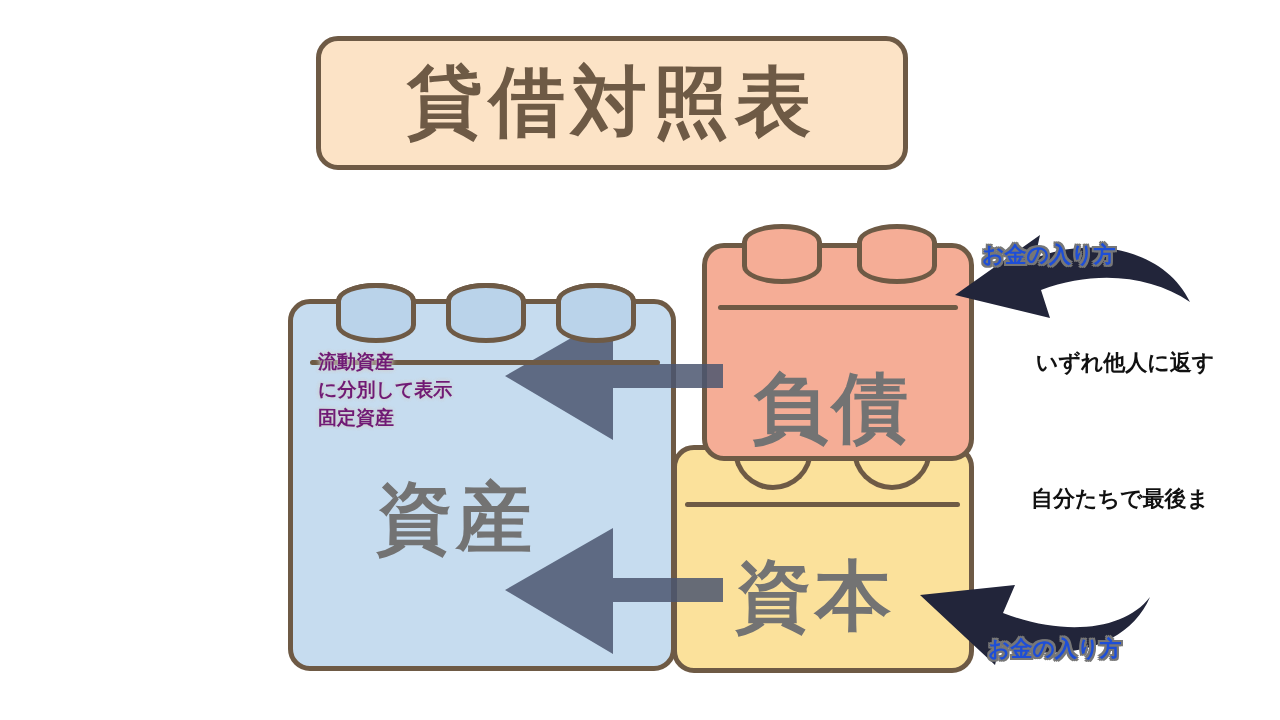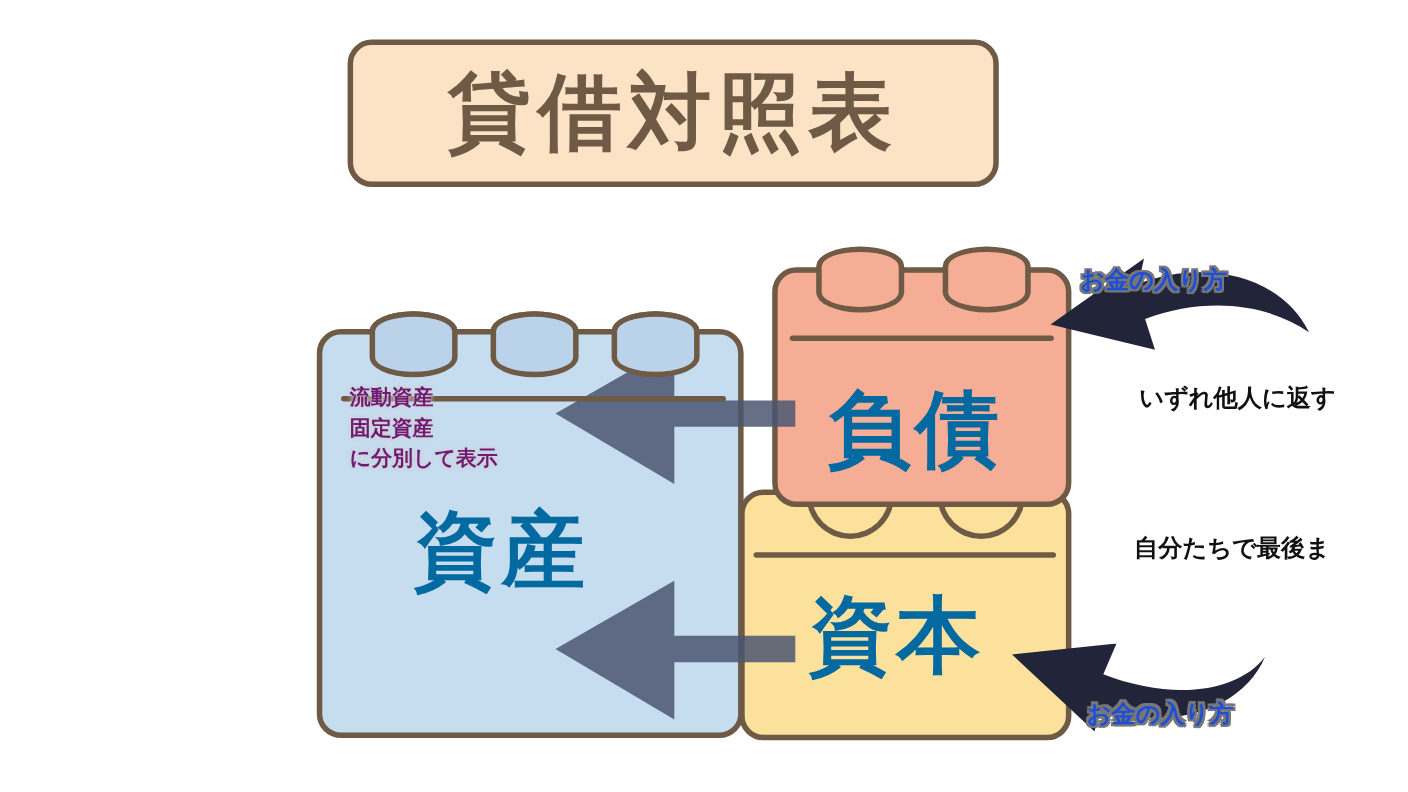--- a/index.html
+++ b/index.html
@@ -6,21 +6,21 @@
   body { width:1280px; height:720px; background:#ffffff; position:relative; overflow:hidden;
          font-family:"DejaVu Sans", sans-serif; }
   .abs { position:absolute; }
   .title-box { left:316px; top:36px; width:592px; height:134px; background:#fce3c6;
                border:5px solid #6e5a45; border-radius:22px; box-sizing:border-box;
                display:flex; align-items:center; justify-content:center;text-align:right; }
   .title-text { font-size:76px; font-weight:bold; color:#6e5a45; letter-spacing:6px; }
   .block { border:5px solid #6e5a45; box-sizing:border-box; border-radius:22px; }
   .stud { border:5px solid #6e5a45; box-sizing:border-box; border-radius:50% / 30%; }
   .hline { height:5px; background:#6e5a45; border-radius:3px; }
-  .big-label { font-weight:bold; color:#0369a1; font-size:76px; letter-spacing:4px; }
+  .big-label { font-weight:bold; color:#737373; font-size:76px; letter-spacing:4px;margin-top:18px; }
   .note { font-weight:bold; color:#111; font-size:22px; line-height:29px; text-align:center; }
   .outline-label { font-weight:bold; color:#1d4ed8; font-size:22px;
     text-shadow: -2px -2px 0 #777,2px -2px 0 #777,-2px 2px 0 #777,2px 2px 0 #777,0 2px 0 #777,0 -2px 0 #777,2px 0 0 #777,-2px 0 0 #777; }
   .sub-note { font-weight:bold; color:#701a75; font-size:19px; line-height:28px; 
     text-shadow: 0 0 4px #cfcfcf, 0 0 4px #cfcfcf; }
 </style>
 </head>
 <body>
 
 <div class="abs title-box">
@@ -32,22 +32,22 @@
   <div class="abs stud" style="left:158px;top:8px;width:80px;height:60px;background:#bad3ea;"></div>
   <div class="abs stud" style="left:268px;top:8px;width:80px;height:60px;background:#bad3ea;"></div>
   <div class="abs block" style="left:0;top:24px;width:388px;height:372px;background:#c6dcef;z-index:0;"></div>
   <div class="abs stud" style="left:48px;top:8px;width:80px;height:60px;background:#bad3ea;z-index:1;"></div>
   <div class="abs stud" style="left:158px;top:8px;width:80px;height:60px;background:#bad3ea;z-index:1;"></div>
   <div class="abs stud" style="left:268px;top:8px;width:80px;height:60px;background:#bad3ea;z-index:1;"></div>
   <div class="abs hline" style="left:22px;top:85px;width:350px;z-index:1;"></div>
   <div class="abs big-label" style="left:88px;top:175px;z-index:2;">資産</div>
   <div class="abs sub-note" style="left:30px;top:72px;width:230px;z-index:3;">
     <div>流動資産</div>
+    <div>に分別して表示</div>
     <div>固定資産</div>
-    <div>に分別して表示</div>
   </div>
 </div>
 
 <div class="abs block" style="left:672px;top:445px;width:302px;height:228px;background:#fbe19b;"></div>
 <div class="abs stud" style="left:733px;top:430px;width:80px;height:60px;background:#fbe19b;border-top:none;border-radius:0 0 40px 40px;"></div>
 <div class="abs stud" style="left:852px;top:430px;width:80px;height:60px;background:#fbe19b;border-top:none;border-radius:0 0 40px 40px;"></div>
 <div class="abs hline" style="left:685px;top:502px;width:275px;"></div>
 <div class="abs big-label" style="left:735px;top:528px;">資本</div>
 
 <div class="abs block" style="left:702px;top:243px;width:272px;height:218px;background:#f5ad96;"></div>

